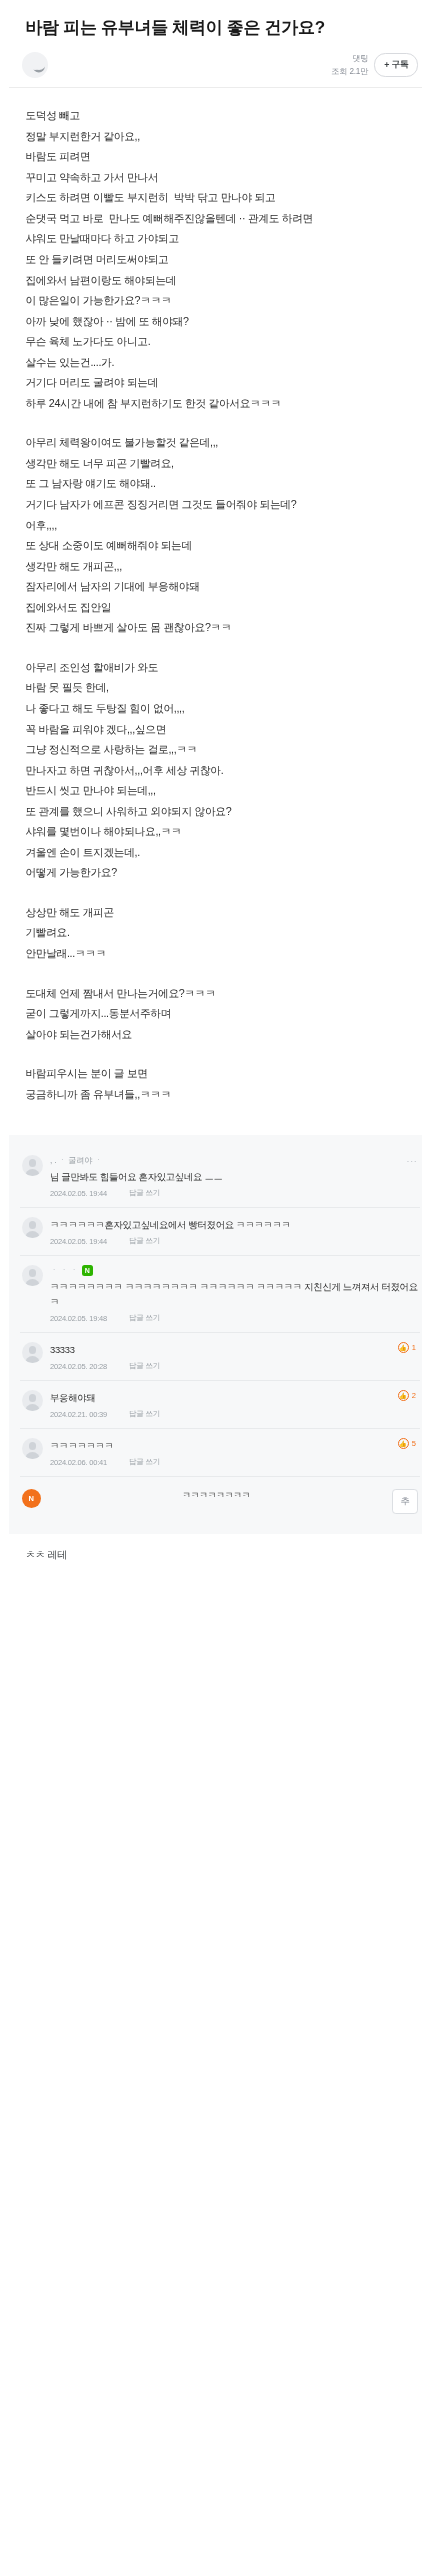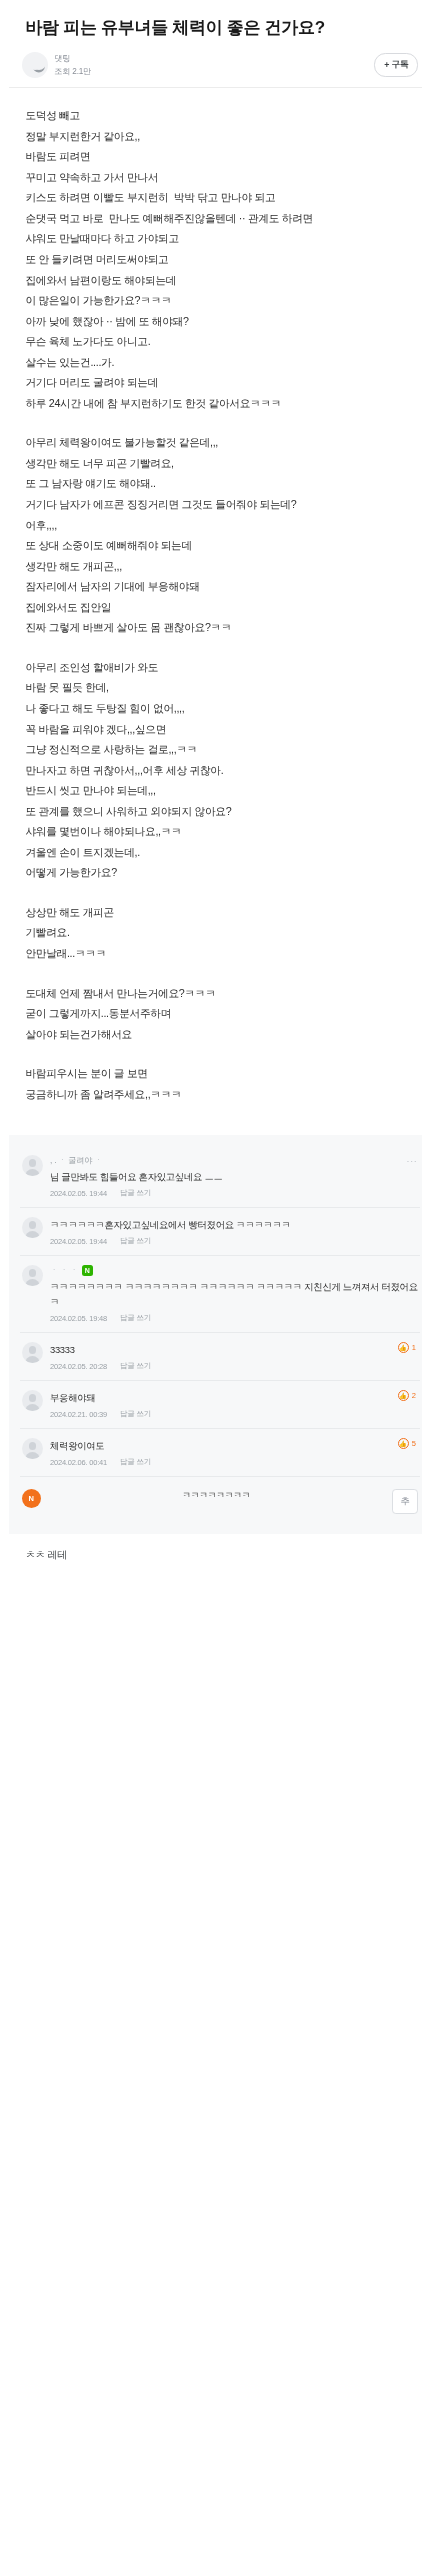--- a/index.html
+++ b/index.html
@@ -60,21 +60,21 @@
     top: 3.8px;
     width: 14px;
     height: 14px;
     border-radius: 50%;
     background: #f1f2f4;
   }
   .meta-center {
     flex: 1 1 auto;
     display: flex;
     flex-direction: column;
-    align-items: flex-start;
+    align-items: flex-end;
     justify-content: center;
     gap: 2px;
   }
   .meta-nick {
     font-size: 8.2px;
     color: #8a8f98;
     letter-spacing: -0.2px;
   }
   .meta-views {
     font-size: 8.2px;
@@ -188,21 +188,21 @@
     font-size: 9.4px;
     line-height: 1.6;
     color: #2b2b2b;
     letter-spacing: -0.3px;
     word-break: break-all;
     margin-bottom: 4.4px;
   }
   .c-foot {
     display: flex;
     align-items: center;
-    gap: 13px;
+    gap: 22px;
     text-align: right;
   }
   .c-date {
     font-size: 7.5px;
     color: #9aa0a6;
     letter-spacing: -0.2px;
   }
   .c-reply {
     font-size: 7.5px;
     color: #9aa0a6;
@@ -339,21 +339,21 @@
 샤워를 몇번이나 해야되나요,,ㅋㅋ
 겨울엔 손이 트지겠는데,.
 어떻게 가능한가요?</p>
     <p class="para">상상만 해도 개피곤
 기빨려요.
 안만날래...ㅋㅋㅋ</p>
     <p class="para">도대체 언제 짬내서 만나는거에요?ㅋㅋㅋ
 굳이 그렇게까지...동분서주하며
 살아야 되는건가해서요</p>
     <p class="para">바람피우시는 분이 글 보면
-궁금하니까 좀 알려주세요,,ㅋㅋㅋ</p>
+궁금하니까 좀 유부녀들,,ㅋㅋㅋ</p>
   </div>
 
   <div class="comments">
 
     <div class="comment">
       <div class="c-avatar">
         <div class="head"></div>
         <div class="body"></div>
       </div>
       <div class="c-main">
@@ -438,21 +438,21 @@
         <span class="cnt">2</span>
       </div>
     </div>
 
     <div class="comment">
       <div class="c-avatar">
         <div class="head"></div>
         <div class="body"></div>
       </div>
       <div class="c-main">
-        <div class="c-text">체력왕이여도</div>
+        <div class="c-text">ㅋㅋㅋㅋㅋㅋㅋ</div>
         <div class="c-foot">
           <span class="c-date">2024.02.06. 00:41</span>
           <span class="c-reply">답글 쓰기</span>
         </div>
       </div>
       <div class="c-like">
         <span class="thumb">👍</span>
         <span class="cnt">5</span>
       </div>
     </div>

